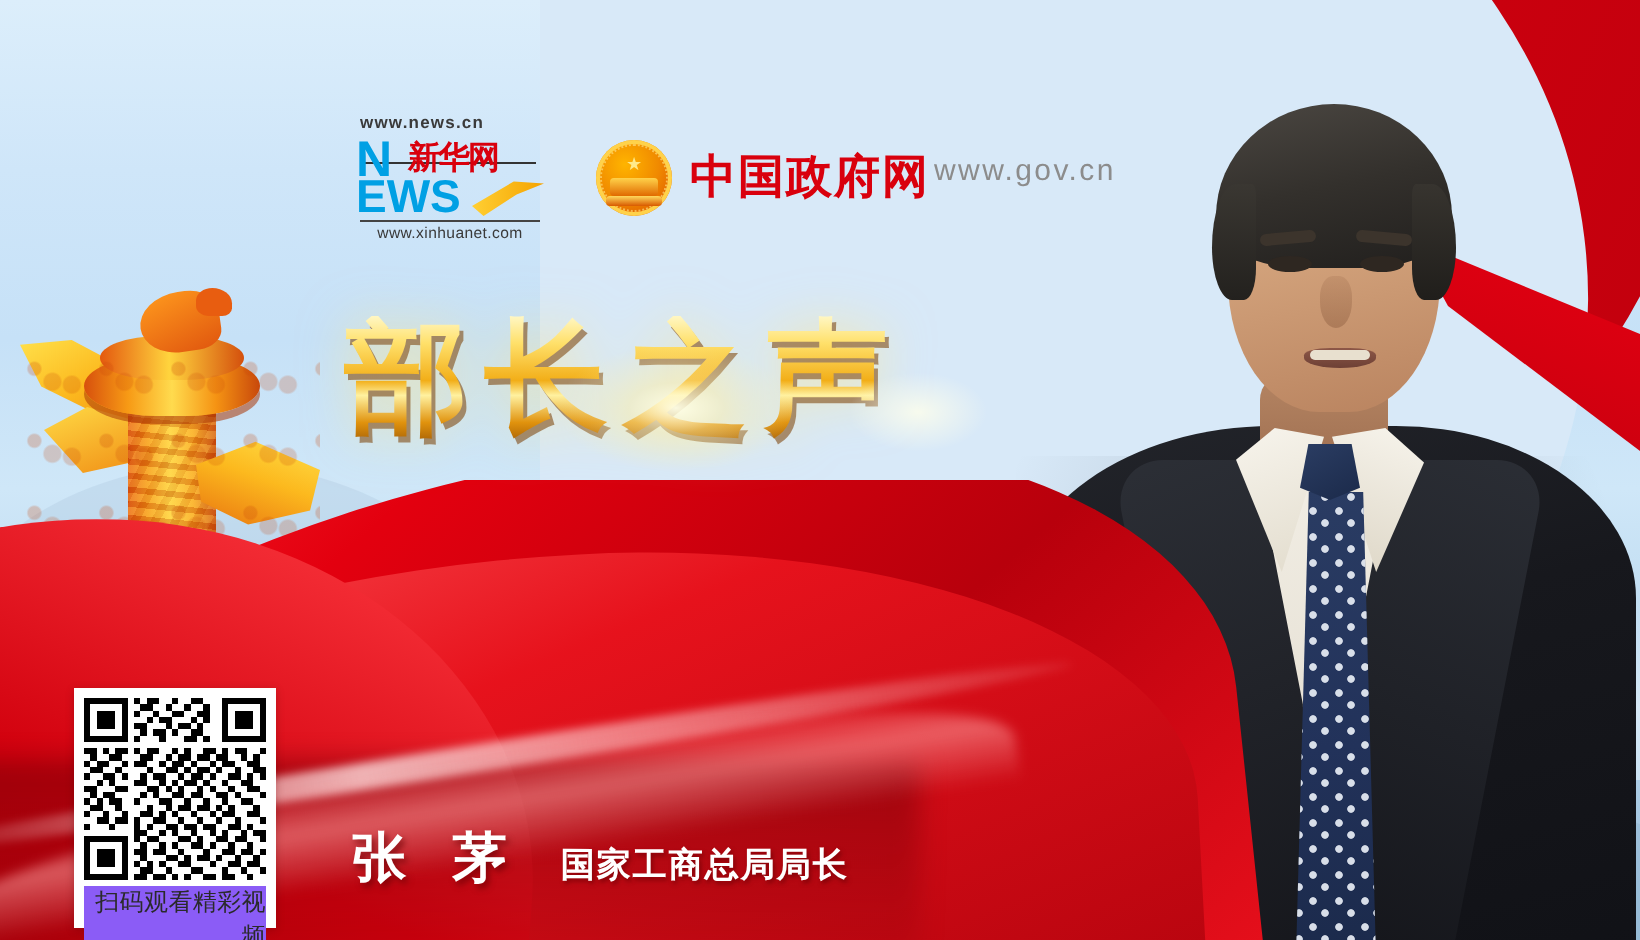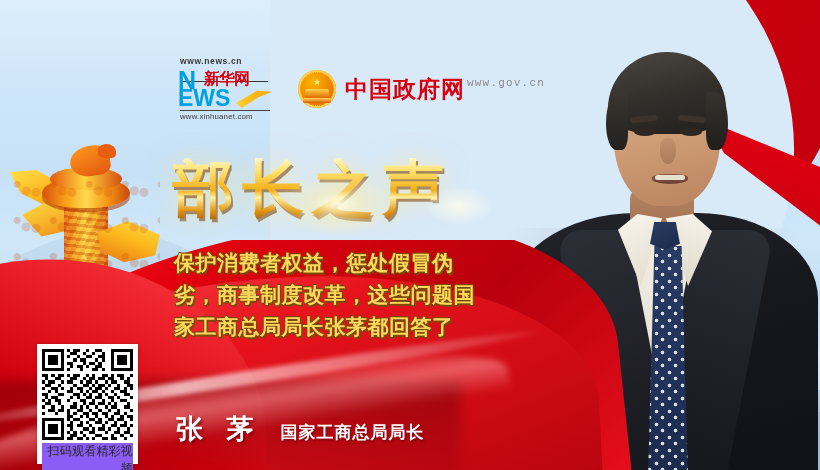--- a/index.html
+++ b/index.html
@@ -308,20 +308,21 @@
   .xh-swoosh {
     position:absolute; left:58px; top:22px; width:36px; height:18px;
     background:linear-gradient(90deg,#ffcf33,#f5a300);
     clip-path:polygon(0 72%,58% 4%,100% 10%,62% 40%,16% 100%);
   }
   .xh-url-bot {
     position:absolute; left:2px; top:54px; width:90px;
     font-size:7.8px; letter-spacing:.2px; color:#3a3a3a;
     border-top:1.2px solid #444; padding-top:1px;
     font-family:"Liberation Sans", sans-serif;
+    text-align:center;
   }
 
   .govcn { position:relative; display:flex; align-items:center; gap:9px; }
   .emblem {
     position:relative; width:38px; height:38px; border-radius:50%;
     background:radial-gradient(circle at 38% 32%, #ffb400 0%, #f08a00 48%, #d94a00 100%);
     box-shadow:inset 0 0 0 2px #ffd24a;
   }
   .em-star {
     position:absolute; left:50%; top:8px; transform:translateX(-50%);
@@ -339,22 +340,22 @@
   .em-ring {
     position:absolute; inset:2px; border-radius:50%;
     border:1.5px dotted rgba(255,225,130,.65);
   }
   .gov-text { display:flex; gap:2px; }
   .gov-cn {
     font-size:23px; font-weight:bold; color:#d9000d;
     font-family:"DejaVu Sans", sans-serif; letter-spacing:1px; line-height:1.05;
   }
   .gov-url {
-    font-size:11px; color:#8c8c8c; letter-spacing:1.2px;
-    font-family:Liberation Mono, monospace;
+    font-size:15px; color:#8c8c8c; letter-spacing:1.2px;
+    font-family:Liberation Sans, sans-serif;
   }
 
   
   .headline {
     position:absolute; left:172px; top:158px;
     font-family:"DejaVu Sans", sans-serif;
     font-size:62px; font-weight:bold; letter-spacing:8px;
     line-height:1;
     background:linear-gradient(180deg,#fff7c4 0%,#ffe06a 22%,#f2ae18 52%,#fff1a0 64%,#e0920d 86%,#b06806 100%);
     -webkit-background-clip:text; background-clip:text;
@@ -516,21 +517,20 @@
         <div class="gov-url">www.gov.cn</div>
       </div>
     </div>
 
   </div>
 
   <div class="headline">部长之声</div>
   <div class="glow"></div>
   <div class="glow2"></div>
 
-  <div class="subtitle">保护消费者权益，惩处假冒伪劣，商事制度改革，这些问题国家工商总局局长张茅都回答了</div>
 
   <div class="qr-box">
     <svg class="qr-img" viewBox="0 0 29 29" shape-rendering="crispEdges">
       <rect width="29" height="29" fill="#fff"></rect>
       <g fill="#000">
         <rect x="0" y="0" width="7" height="1"></rect>
           <rect x="0" y="6" width="7" height="1"></rect>
         <rect x="0" y="0" width="1" height="7"></rect>
           <rect x="6" y="0" width="1" height="7"></rect>
         <rect x="2" y="2" width="3" height="3"></rect>

